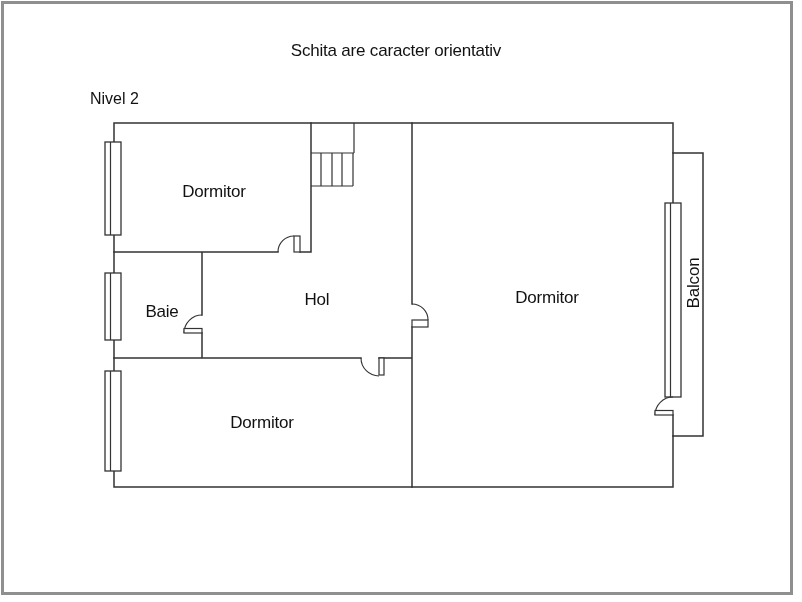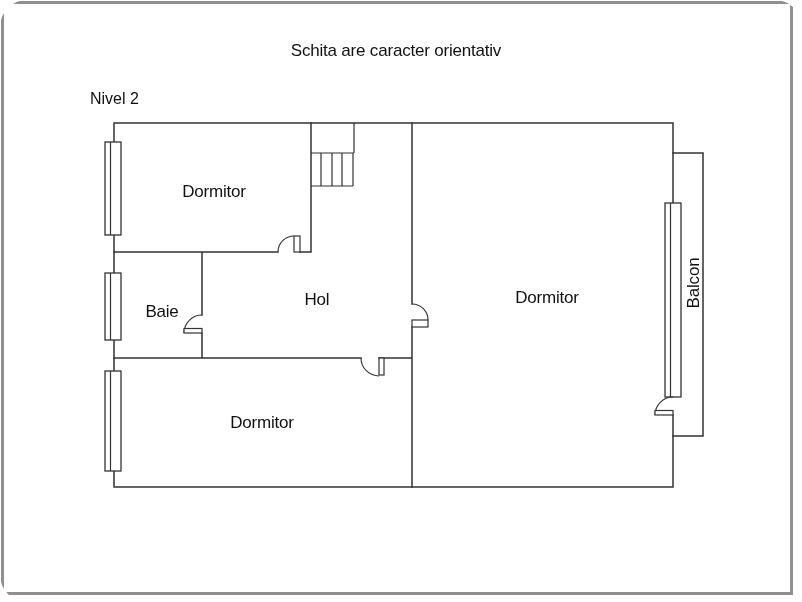--- a/index.html
+++ b/index.html
@@ -7,21 +7,20 @@
     padding: 0;
     background: #ffffff;
     font-family: "Liberation Sans", "DejaVu Sans", sans-serif;
   }
   #stage {
     position: relative;
     width: 802px;
     height: 602px;
     background: #ffffff;
     overflow: hidden;
-    border-radius: 27px;
   }
   #frame {
     position: absolute;
     left: 1px;
     top: 1px;
     width: 786px;
     height: 588px;
     border: 3px solid #8f8f8f;
     background: #ffffff;
   }

